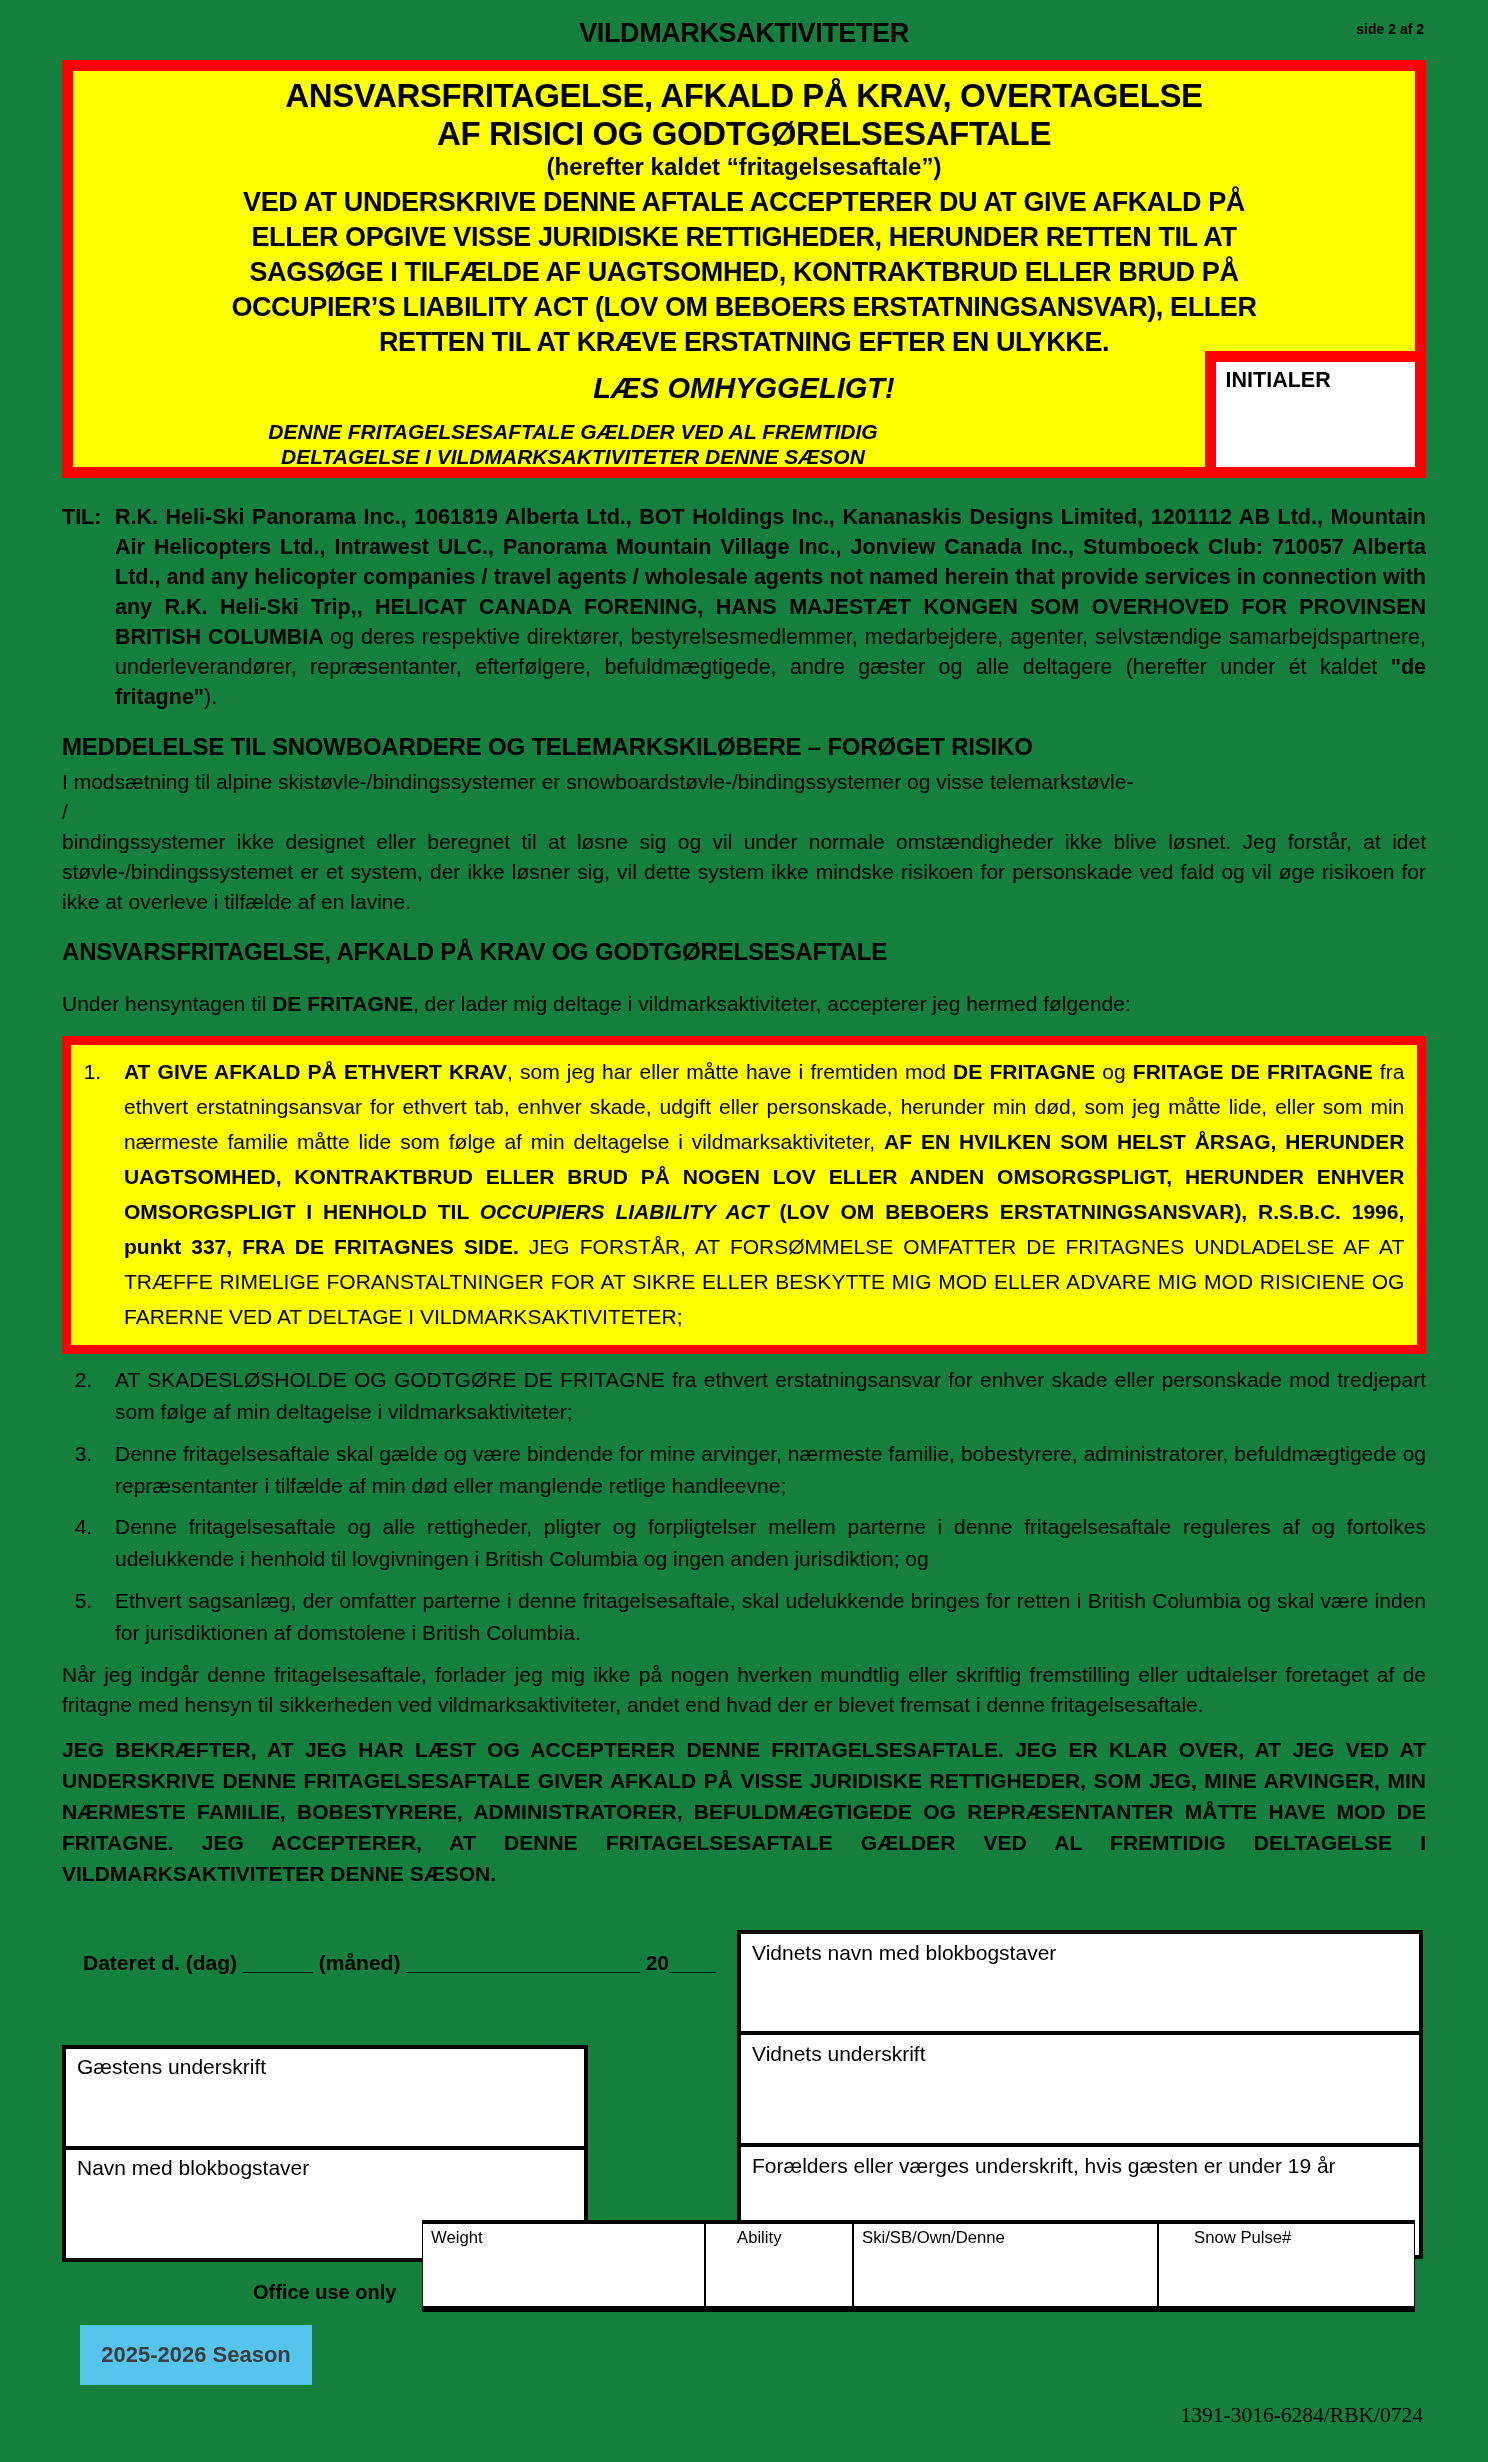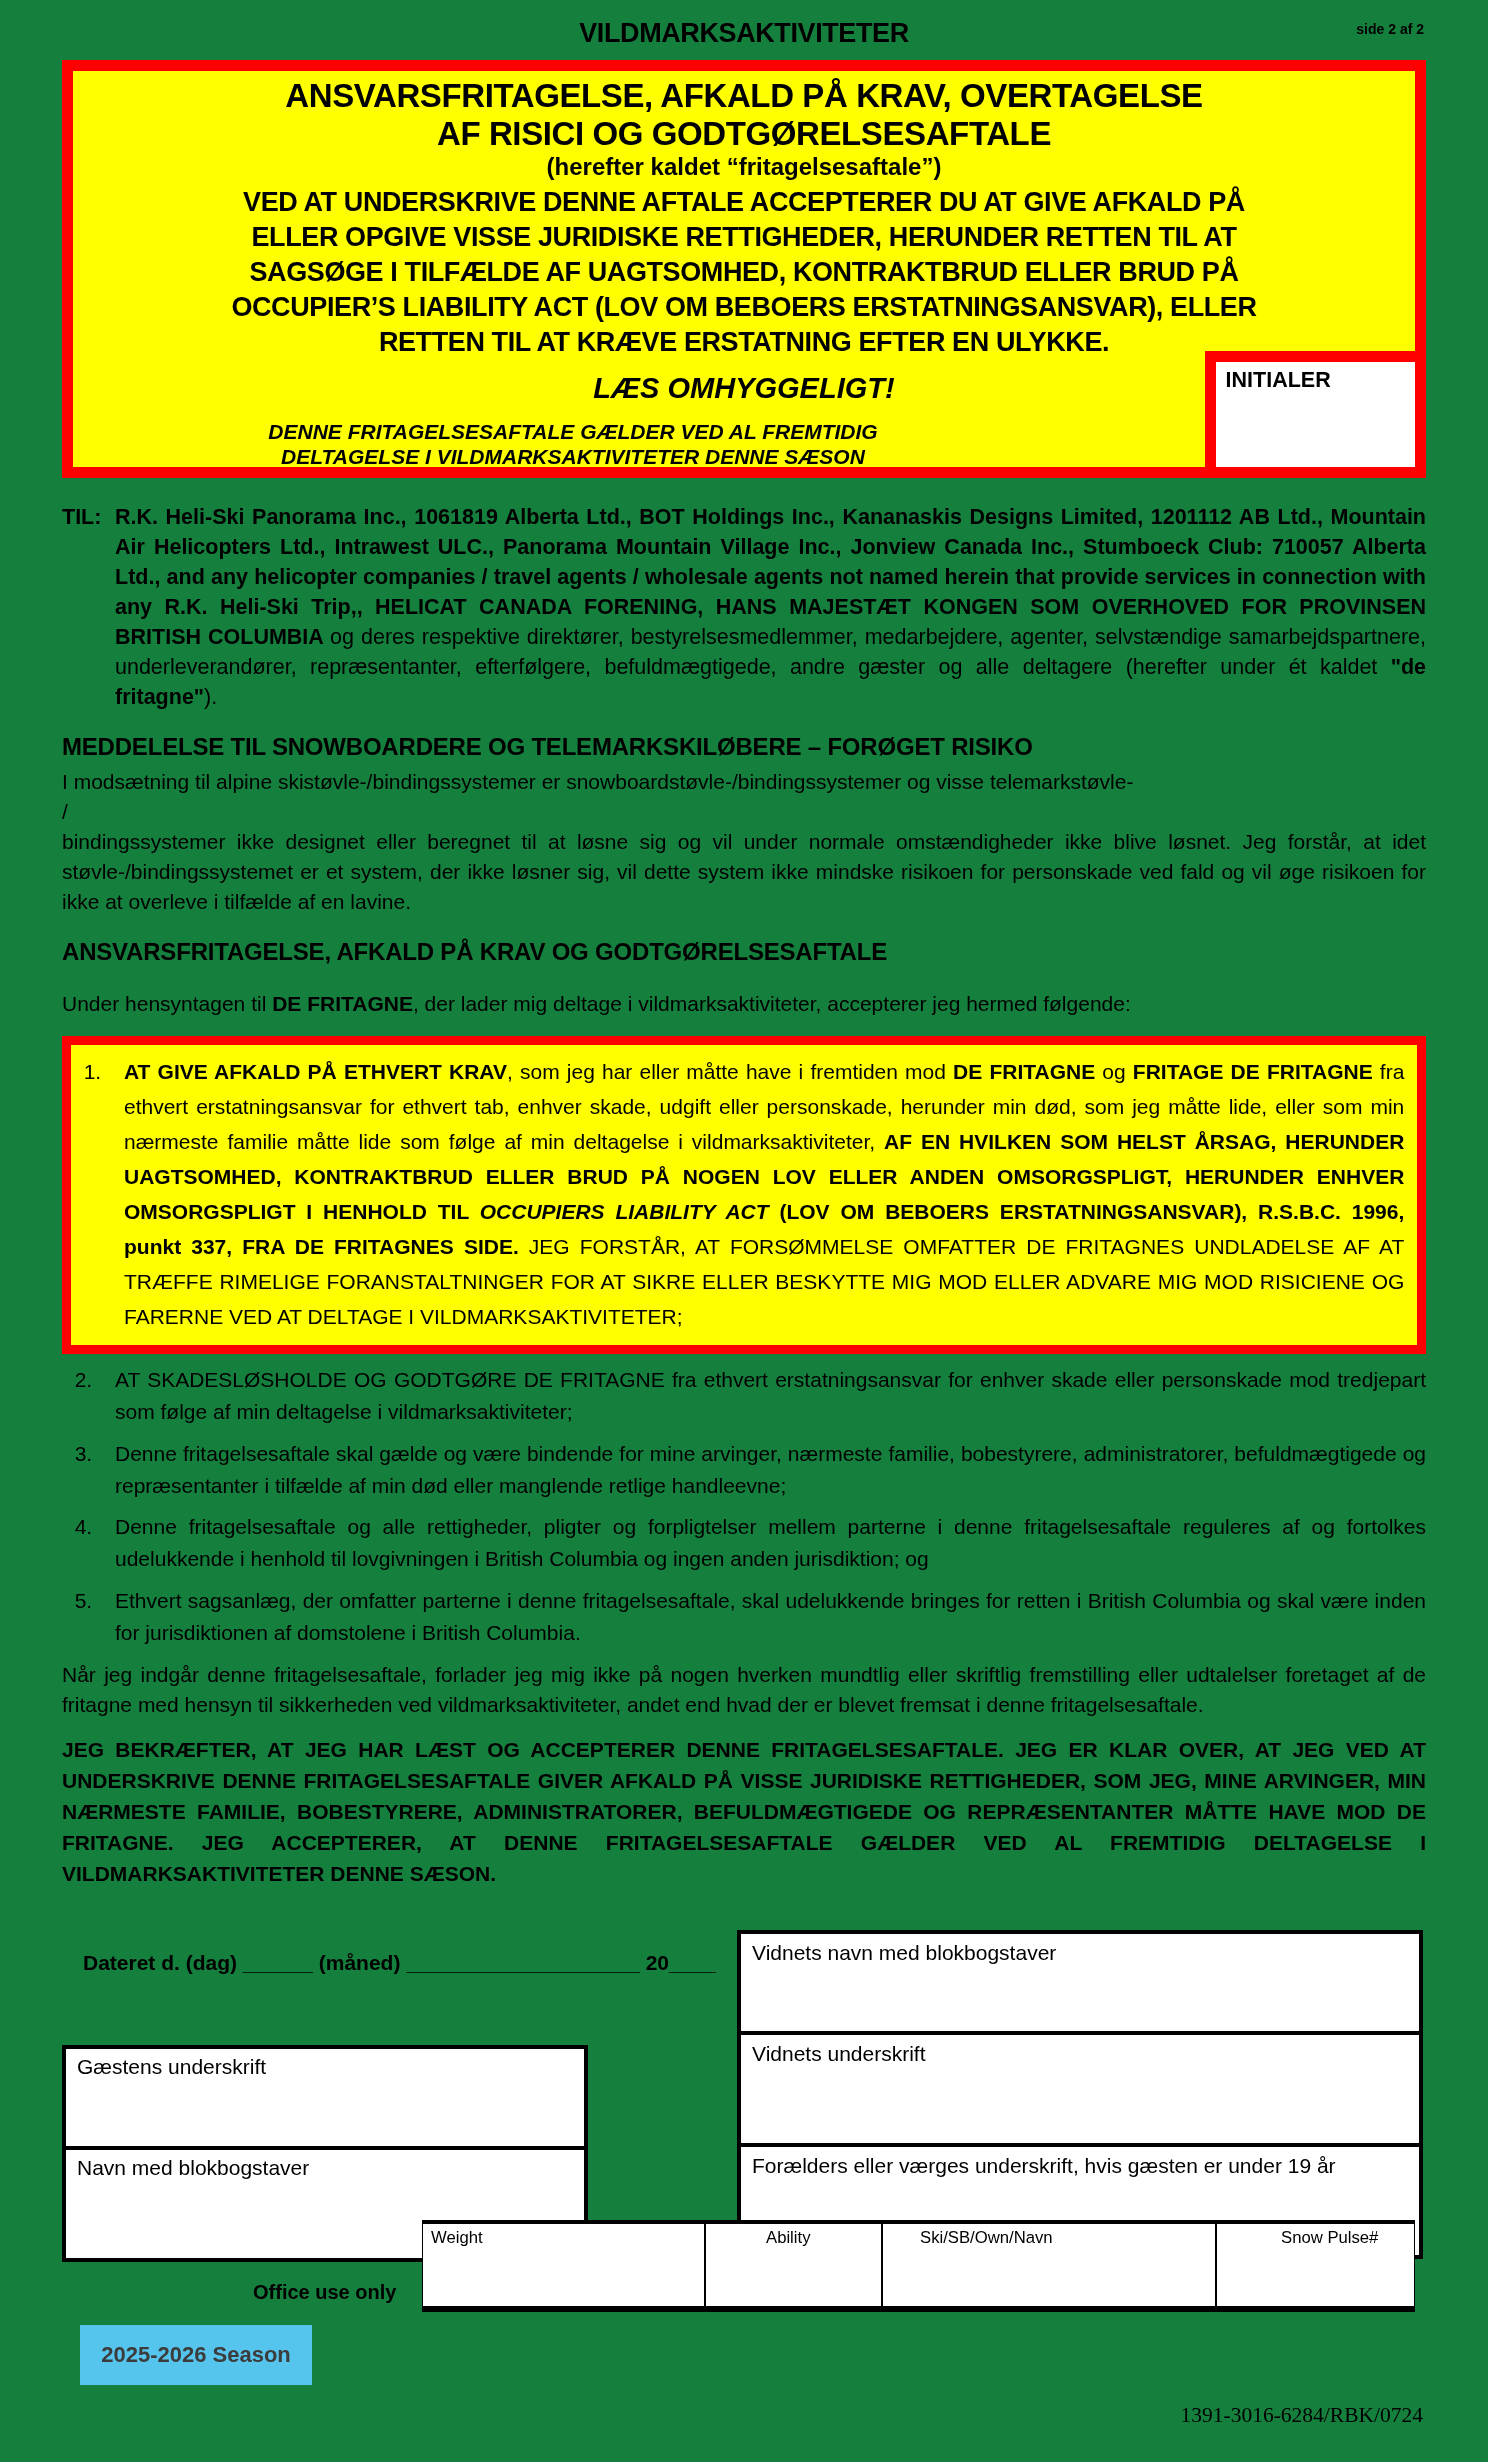--- a/index.html
+++ b/index.html
@@ -57,21 +57,21 @@
   .sig-box{box-sizing:border-box;border:4px solid #000;background:#fff;padding:6.4px 11px;
            font-size:21px;margin-top:-4px;}
   .sig-box:first-child{margin-top:0;}
   .h132{height:105px;} .h146{height:116px;}
 
   
   .office{position:absolute;left:62px;top:2208px;width:1364px;height:119px;}
   .office-label{position:absolute;left:191px;top:73px;font-size:20px;font-weight:bold;text-align:center;}
   .office-table{position:absolute;left:360px;top:12px;width:993px;height:92px;display:flex;
                 box-sizing:border-box;border-top:4px solid #000;border-bottom:6.4px solid #000;
-                border-left:1.6px solid #000;border-right:1.6px solid #000;background:#fff;gap:29px;}
+                border-left:1.6px solid #000;border-right:1.6px solid #000;background:#fff;}
   .office-cell{box-sizing:border-box;border-right:2.4px solid #000;padding:4px 8px;font-size:16.7px;}
   .office-cell:last-child{border-right:none;padding-left:35px;}
   .w1{width:283px;} .w2{width:148px;padding-left:31px;} .w3{width:305px;} .w4{flex:1;}
 
   
   .season{position:absolute;left:80px;top:2325px;width:232px;height:60px;
           display:flex;align-items:center;justify-content:center;
           font-size:22px;font-weight:bold;}
   .footer-code{position:absolute;right:65px;top:2403px;font-family:"Liberation Serif",serif;font-size:21.5px;}
 </style>
@@ -170,21 +170,21 @@
         <span>Forælders eller værges underskrift, hvis gæsten er under 19 år</span>
       </div>
     </div>
   </div>
 
   <div class="office">
     <div class="office-label">Office use only</div>
     <div class="office-table">
       <div class="office-cell w1">Weight</div>
       <div class="office-cell w2">Ability</div>
-      <div class="office-cell w3">Ski/SB/Own/Navn</div>
+      <div class="office-cell w3">Ski/SB/Own/Denne</div>
       <div class="office-cell w4">Snow Pulse#</div>
     </div>
   </div>
 
   <div class="season" id="season-badge" style="background: rgb(85, 197, 238); color: rgb(60, 60, 60);">2025-2026 Season</div>
 
   <div class="footer-code">1391-3016-6284/RBK/0724</div>
 
 </div>
 

